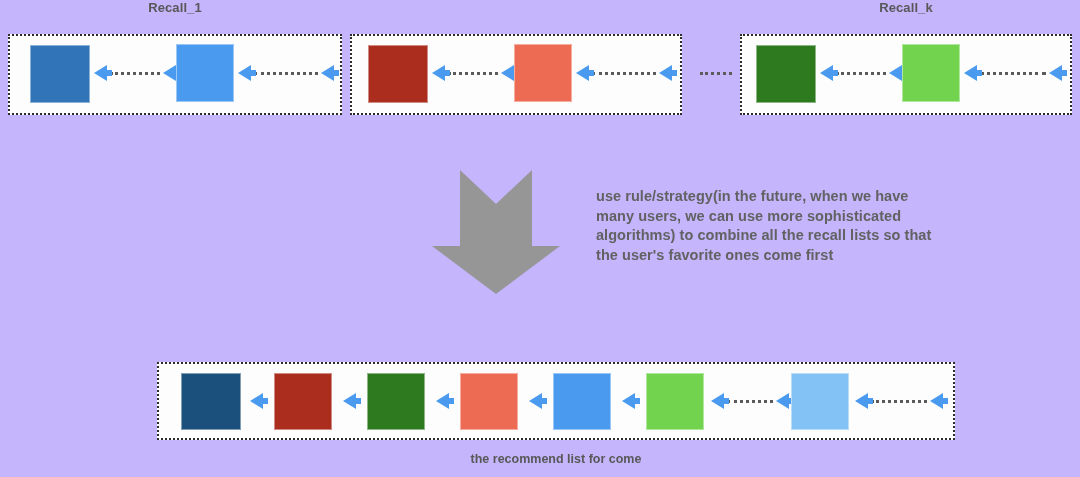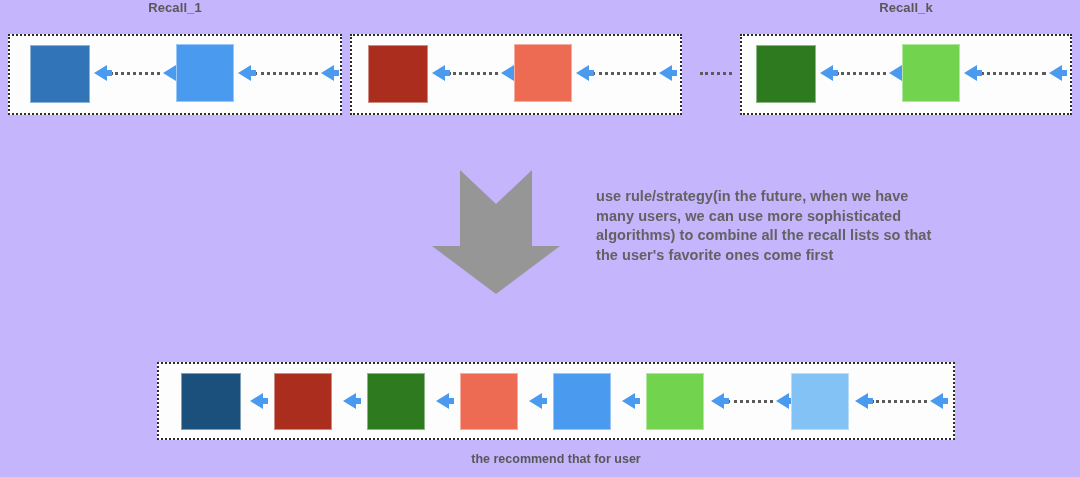--- a/index.html
+++ b/index.html
@@ -282,15 +282,15 @@
       <span class="sq-sheen"></span>
     </div>
 
     <div class="conn" style="left:698px; top:30px; width:88px;">
       <span class="arrowhead"></span>
       <span class="dotline"></span>
       <span class="arrowhead"></span>
     </div>
   </div>
 
-  <div class="caption" style="left:157px; top:452px; width:798px;">the recommend that for user</div>
+  <div class="caption" style="left:157px; top:452px; width:798px;">the recommend list for come</div>
 
 </div>
 
 </body></html>

